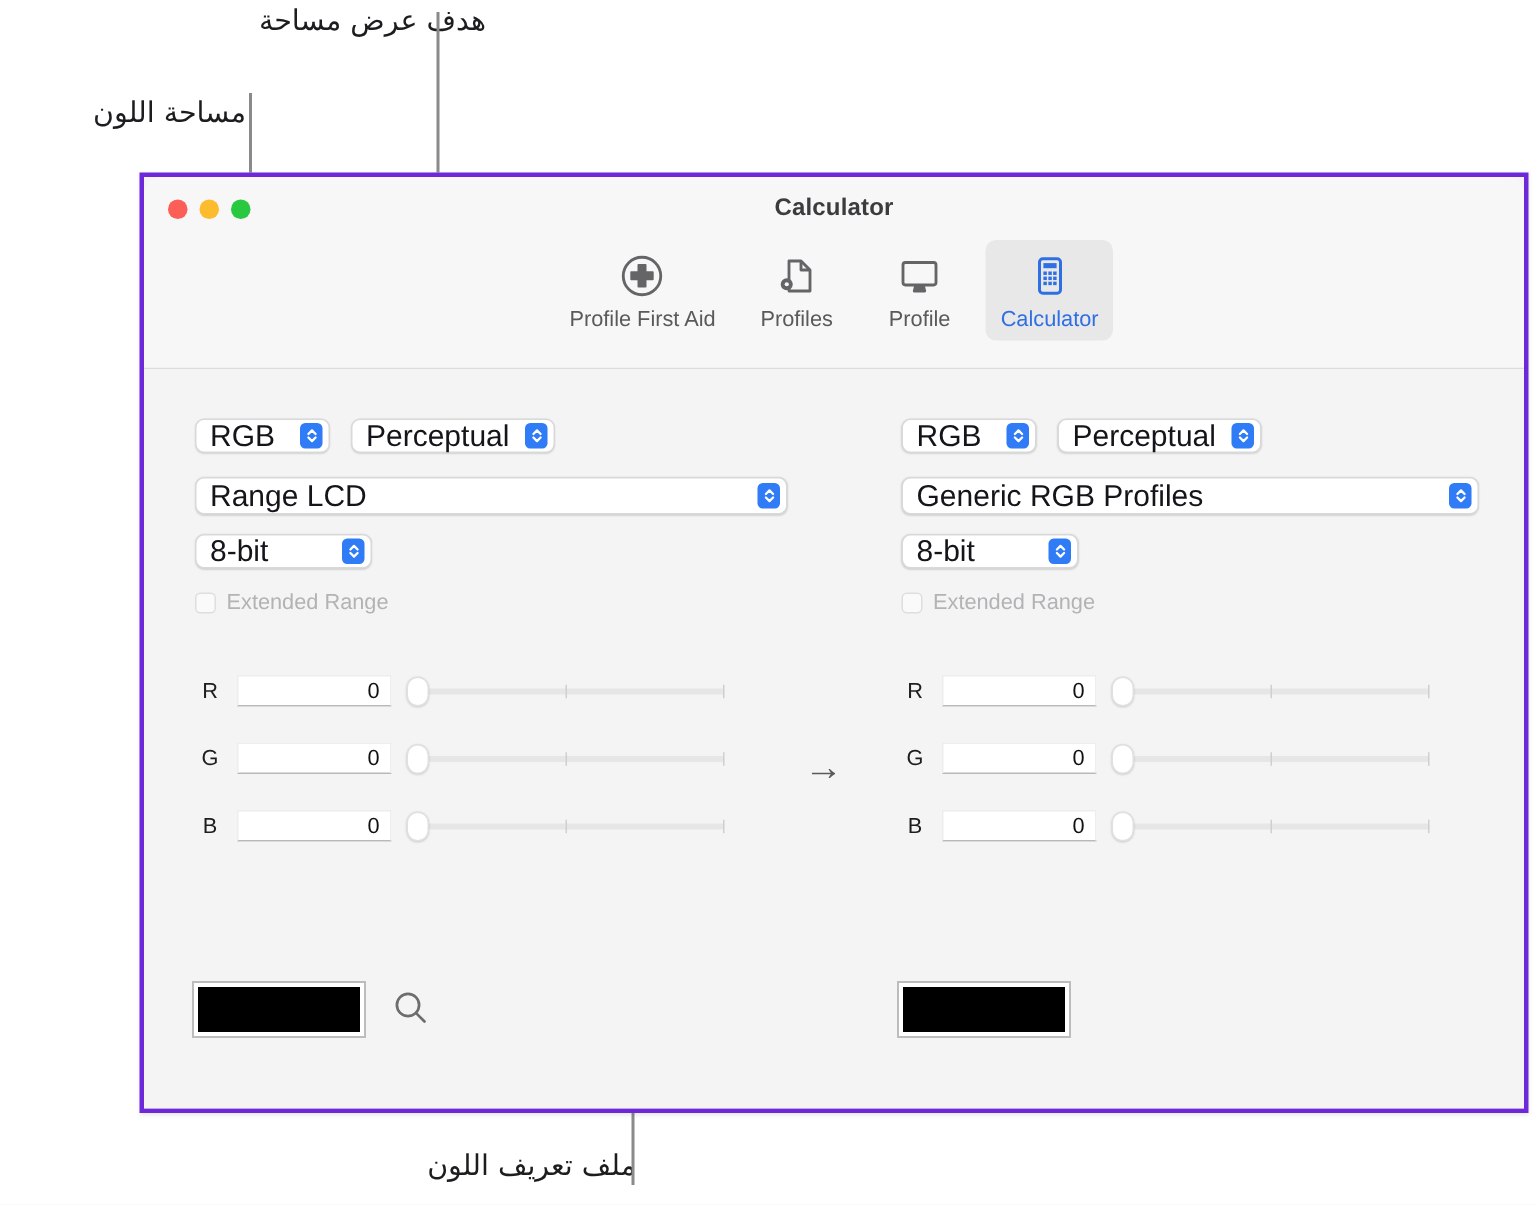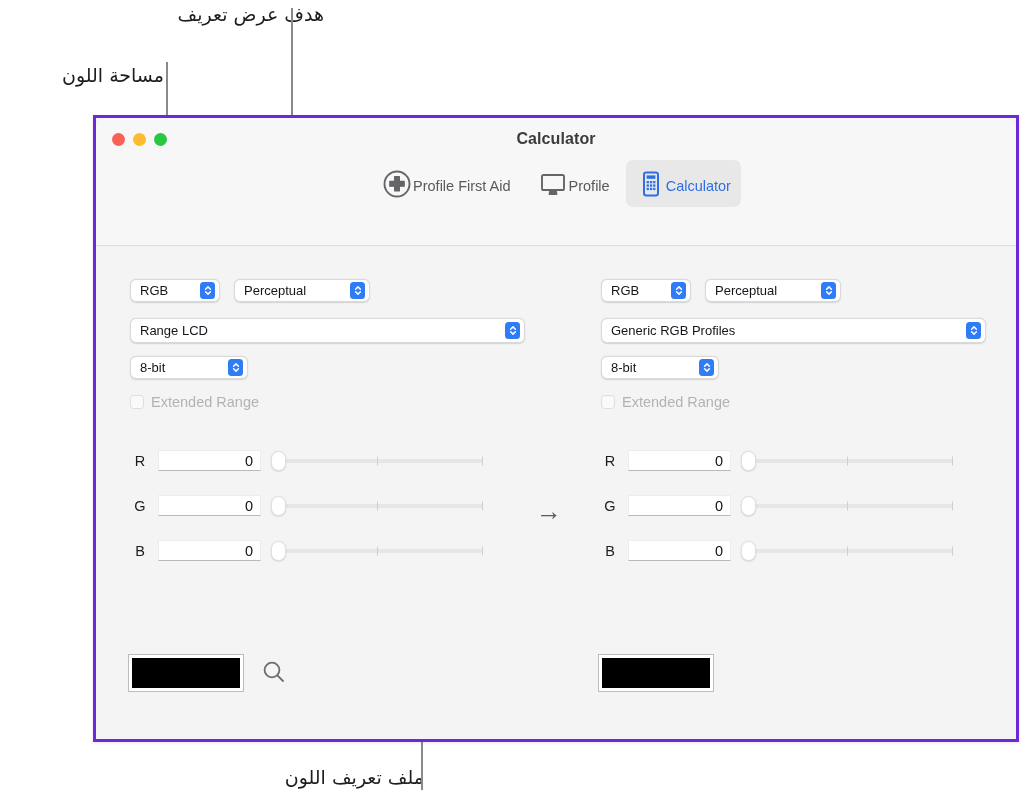--- a/index.html
+++ b/index.html
@@ -89,21 +89,21 @@
     top: 42px;
     left: 0;
     width: 100%;
     display: flex;
     justify-content: center;
     align-items: flex-end;
     gap: 6px;
   }
   .tb-item {
     display: flex;
-    flex-direction: row;
+    flex-direction: column;
     align-items: center;
     justify-content: flex-end;
     padding: 7px 10px 6px 10px;
     border-radius: 7px;
     min-width: 56px;
   }
   .tb-item.selected { background: #e8e8e8; }
   .tb-icon {
     height: 34px;
     display: flex;
@@ -139,21 +139,21 @@
     background: #ffffff;
     border-radius: 6px;
     border: 1px solid #d9d9d9;
     box-shadow: 0 0.5px 1.2px rgba(0,0,0,0.14);
     height: 23px;
     box-sizing: border-box;
     padding-left: 9px;
     padding-right: 4px;
   }
   .popup .pv {
-    font-size: 13px;
+    font-size: 20px;
     color: #14151a;
     white-space: nowrap;
     line-height: 1;
   }
   .popup .chev {
     margin-left: auto;
     width: 15px;
     height: 17px;
     background: #2f7cf6;
     border-radius: 3.5px;
@@ -265,21 +265,21 @@
     box-sizing: border-box;
   }
   .magnifier {
     position: absolute;
     color: #6d6d70;
   }
 </style>
 </head>
 <body>
 
-<div class="callout-label" style="right:700px; top:3px;">هدف عرض تعريف</div>
+<div class="callout-label" style="right:700px; top:3px;">هدف عرض مساحة</div>
 <div class="callout-line" style="left:291px; top:8px; height:282px;"></div>
 
 <div class="callout-label" style="right:860px; top:64px;">مساحة اللون</div>
 <div class="callout-line" style="left:166px; top:62px; height:228px;"></div>
 
 <div class="callout-label" style="right:600px; top:766px;">ملف تعريف اللون</div>
 <div class="callout-line" style="left:421px; top:340px; height:450px;"></div>
 
 <div class="window">
 
@@ -296,20 +296,31 @@
       <div class="tb-item">
         <div class="tb-icon">
           <svg width="32" height="32" viewBox="0 0 32 32" fill="none" stroke="currentColor" stroke-width="1.9">
             <circle cx="16" cy="16" r="12.5"></circle>
             <path d="M13.6 8.6h4.8v4.8h4.8v4.8h-4.8v4.8h-4.8v-4.8H8.8v-4.8h4.8z" fill="currentColor" stroke="currentColor" stroke-width="1.2" stroke-linejoin="round"></path>
           </svg>
         </div>
         <div class="tb-label">Profile First Aid</div>
       </div>
 
+      <div class="tb-item">
+        <div class="tb-icon">
+          <svg width="32" height="32" viewBox="0 0 32 32" fill="none" stroke="currentColor" stroke-width="1.9" stroke-linejoin="round">
+            <path d="M11 6h8l6 6v14H11z"></path>
+            <path d="M19 6v6h6"></path>
+            <circle cx="9.5" cy="21.5" r="4" fill="currentColor" stroke="none"></circle>
+            <circle cx="9.5" cy="21.5" r="1.4" fill="#f7f7f7" stroke="none"></circle>
+          </svg>
+        </div>
+        <div class="tb-label">Profiles</div>
+      </div>
 
       <div class="tb-item">
         <div class="tb-icon">
           <svg width="32" height="32" viewBox="0 0 32 32" fill="none" stroke="currentColor" stroke-width="1.9" stroke-linejoin="round">
             <rect x="5" y="7" width="22" height="15" rx="1.6"></rect>
             <path d="M13.5 22l-1 4h7l-1-4" fill="currentColor"></path>
           </svg>
         </div>
         <div class="tb-label">Profile</div>
       </div>

